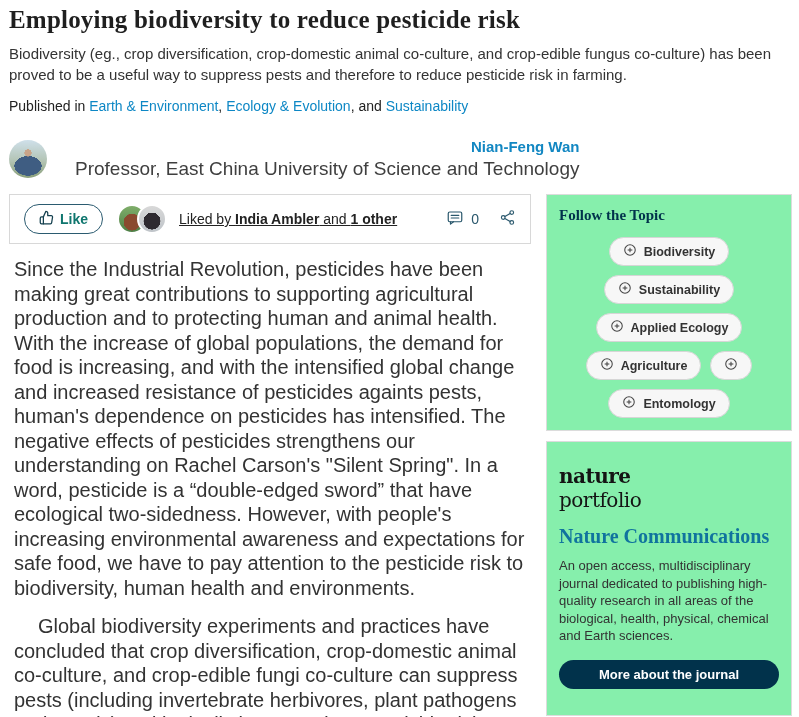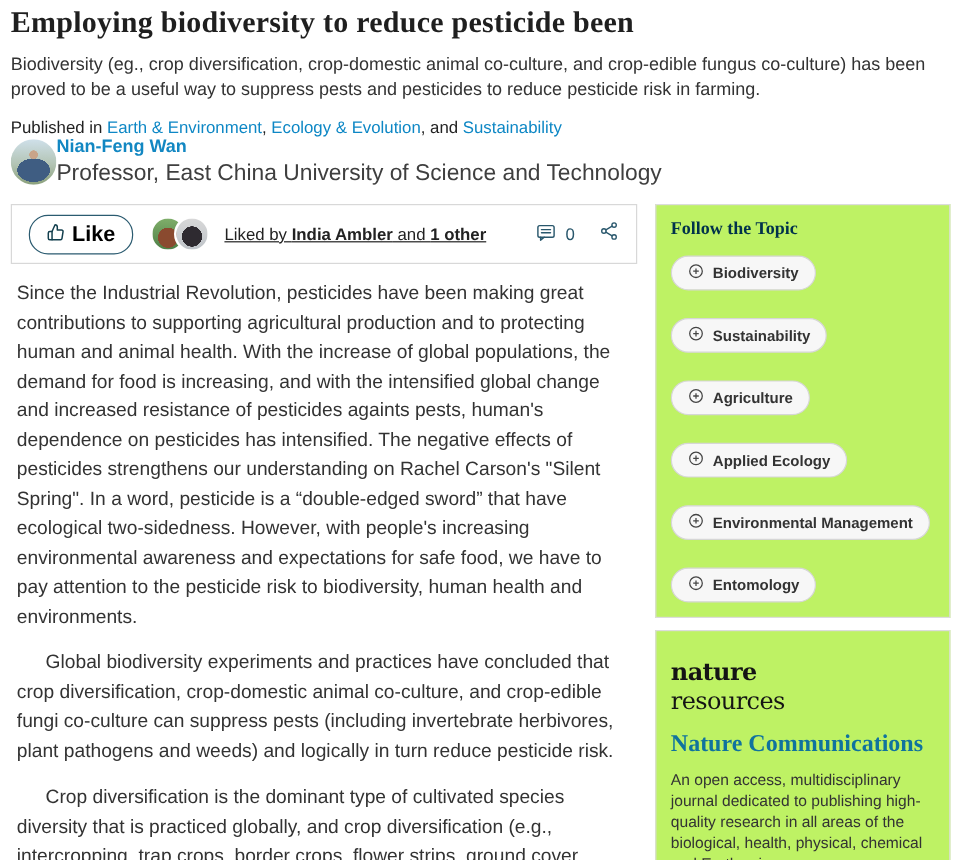--- a/index.html
+++ b/index.html
@@ -20,21 +20,21 @@
   .subtitle {
     margin-top: 9px; font-size: 15px; line-height: 21px; color: #333;
     max-width: 785px;
   }
   .publine { margin-top: 13px; font-size: 14px; color: #222; }
   .publine .lbl { font-weight: normal; white-space: pre; }
   .publine .sep { white-space: pre; }
   .publine a { color: #0d87c5; text-decoration: none; cursor: pointer; }
   .date { margin-top: 4px; font-size: 13px; color: #757575; }
 
-  .author-row { margin-top: 0; display: flex; align-items: center; gap: 0; }
+  .author-row { margin-top: 24px; display: flex; align-items: center; gap: 28px; text-align: right; }
   .author-avatar {
     width: 38px; height: 38px; border-radius: 50%; cursor: pointer; flex: 0 0 38px;
     background:
       radial-gradient(circle at 50% 34%, #c9a489 0 11%, transparent 12%),
       radial-gradient(ellipse 36% 26% at 50% 68%, #3f5d82 0 99%, transparent 100%),
       linear-gradient(180deg, #cfe0ea 0%, #b3c4b4 55%, #8aa07b 100%);
   }
   .author-name { font-size: 15px; font-weight: bold; color: #1287c2; cursor: pointer; }
   .author-role { margin-top: 3px; font-size: 19px; color: #3f3f3f; }
 
@@ -44,21 +44,21 @@
   .right-col { width: 246px; flex: 0 0 246px; display: flex; flex-direction: column; gap: 10px; }
 
   
   .engagement-card {
     border: 1px solid #d8d8d8; background: #fff;
     height: 50px; display: flex; align-items: center; padding: 0 14px;
   }
   .like-btn {
     display: inline-flex; align-items: center; gap: 6px;
     border: 1.5px solid #2b5b70; border-radius: 16px; background: #fff;
-    padding: 5px 14px; font-size: 18px; font-weight: bold; color: #000000;
+    padding: 5px 14px; font-size: 14px; font-weight: bold; color: #0f766e;
     cursor: pointer; font-family: "Liberation Sans", sans-serif;
   }
   .likers { display: flex; margin-left: 14px; }
   .liker { width: 30px; height: 30px; border-radius: 50%; border: 2px solid #fff; cursor: pointer; }
   .liker-1 {
     background:
       radial-gradient(circle at 50% 62%, #8a4a2f 0 40%, transparent 41%),
       linear-gradient(180deg, #7fae6a, #4e7f46);
   }
   .liker-2 {
@@ -70,30 +70,30 @@
   .liked-by { margin-left: 12px; font-size: 14px; color: #222; text-decoration: underline; }
   .liked-by span { white-space: pre; }
   .liked-by b { cursor: pointer; }
   .engage-right { margin-left: auto; display: flex; align-items: center; gap: 20px; }
   .comment-wrap { display: flex; align-items: center; gap: 7px; cursor: pointer; color: #29576c; font-size: 14px; }
   .icon-stroke { stroke: #29576c; fill: none; stroke-width: 1.6; stroke-linecap: round; stroke-linejoin: round; }
   .share-btn { cursor: pointer; }
 
   
   .article { margin-top: 13px; padding-left: 5px; }
-  .article p { font-size: 16px; line-height: 24.5px; color: #333; margin-bottom: 14px; width: 512px; }
+  .article p { font-size: 20px; line-height: 24.5px; color: #333; margin-bottom: 14px; width: 512px; }
   .article p.indent { text-indent: 24px; }
 
   
-  .card { border: 1px solid #dcdcdc; background: #bef264; padding: 12px; }
+  .card { border: 1px solid #dcdcdc; background: #86efac; padding: 12px; }
   .card-title {
     font-family: "Liberation Serif", serif; font-weight: bold;
     font-size: 15px; color: #01324b;
   }
-  .chips { margin-top: 13px; display: flex; flex-wrap: wrap; gap: 23px; }
+  .chips { margin-top: 13px; display: flex; flex-wrap: wrap; gap: 9px; justify-content: center; }
   .chip {
     display: inline-flex; align-items: center; gap: 7px;
     background: #f7f7f7; border: 1px solid #d6d6d6; border-radius: 15px;
     padding: 5px 13px; font-size: 12.5px; font-weight: bold; color: #333;
     cursor: pointer; font-family: "Liberation Sans", sans-serif;
   }
   .chip svg { stroke: #444; fill: none; stroke-width: 1.8; }
 
   .journal-card { padding: 22px 12px 26px 12px; }
   .np-logo { font-family: "DejaVu Serif", serif; color: #141414; line-height: 24px; font-size: 20px; letter-spacing: -0.5px; }
@@ -110,22 +110,22 @@
     font-size: 13px; font-weight: bold; cursor: pointer;
     font-family: "Liberation Sans", sans-serif;
   }
 </style>
 </head>
 <body>
 
 <div class="page">
 
   <header>
-    <h1 class="post-title">Employing biodiversity to reduce pesticide been</h1>
-    <p class="subtitle">Biodiversity (eg., crop diversification, crop-domestic animal co-culture, and crop-edible fungus co-culture) has been proved to be a useful way to suppress pests and pesticides to reduce pesticide risk in farming.</p>
+    <h1 class="post-title">Employing biodiversity to reduce pesticide risk</h1>
+    <p class="subtitle">Biodiversity (eg., crop diversification, crop-domestic animal co-culture, and crop-edible fungus co-culture) has been proved to be a useful way to suppress pests and therefore to reduce pesticide risk in farming.</p>
     <p class="publine">
       <span class="lbl">Published in </span><a>Earth &amp; Environment</a><span class="sep">, </span><a>Ecology &amp; Evolution</a><span class="sep">, and </span><a>Sustainability</a>
     </p>
 
     <div class="author-row">
       <div class="author-avatar"></div>
       <div>
         <div class="author-name">Nian-Feng Wan</div>
         <div class="author-role">Professor, East China University of Science and Technology</div>
       </div>
@@ -209,53 +209,52 @@
                   <line x1="8" y1="12" x2="16" y2="12"></line>
                 </svg></span>
             <span>Sustainability</span>
           </button>
           <button class="chip">
             <span><svg width="14" height="14" viewBox="0 0 24 24">
                   <circle cx="12" cy="12" r="9"></circle>
                   <line x1="12" y1="8" x2="12" y2="16"></line>
                   <line x1="8" y1="12" x2="16" y2="12"></line>
                 </svg></span>
+            <span>Applied Ecology</span>
+          </button>
+          <button class="chip">
+            <span><svg width="14" height="14" viewBox="0 0 24 24">
+                  <circle cx="12" cy="12" r="9"></circle>
+                  <line x1="12" y1="8" x2="12" y2="16"></line>
+                  <line x1="8" y1="12" x2="16" y2="12"></line>
+                </svg></span>
             <span>Agriculture</span>
           </button>
           <button class="chip">
             <span><svg width="14" height="14" viewBox="0 0 24 24">
                   <circle cx="12" cy="12" r="9"></circle>
                   <line x1="12" y1="8" x2="12" y2="16"></line>
                   <line x1="8" y1="12" x2="16" y2="12"></line>
                 </svg></span>
-            <span>Applied Ecology</span>
-          </button>
-          <button class="chip">
-            <span><svg width="14" height="14" viewBox="0 0 24 24">
-                  <circle cx="12" cy="12" r="9"></circle>
-                  <line x1="12" y1="8" x2="12" y2="16"></line>
-                  <line x1="8" y1="12" x2="16" y2="12"></line>
-                </svg></span>
-            <span>Environmental Management</span>
           </button>
           <button class="chip">
             <span><svg width="14" height="14" viewBox="0 0 24 24">
                   <circle cx="12" cy="12" r="9"></circle>
                   <line x1="12" y1="8" x2="12" y2="16"></line>
                   <line x1="8" y1="12" x2="16" y2="12"></line>
                 </svg></span>
             <span>Entomology</span>
           </button>
         </div>
       </section>
 
       <section class="card journal-card">
         <div class="np-logo">
           <div class="l1">nature</div>
-          <div class="l2">resources</div>
+          <div class="l2">portfolio</div>
         </div>
         <a class="journal-name">Nature Communications</a>
         <p class="journal-desc">An open access, multidisciplinary journal dedicated to publishing high-quality research in all areas of the biological, health, physical, chemical and Earth sciences.</p>
         <button class="journal-btn">More about the journal</button>
       </section>
 
     </aside>
   </div>
 </div>
 

